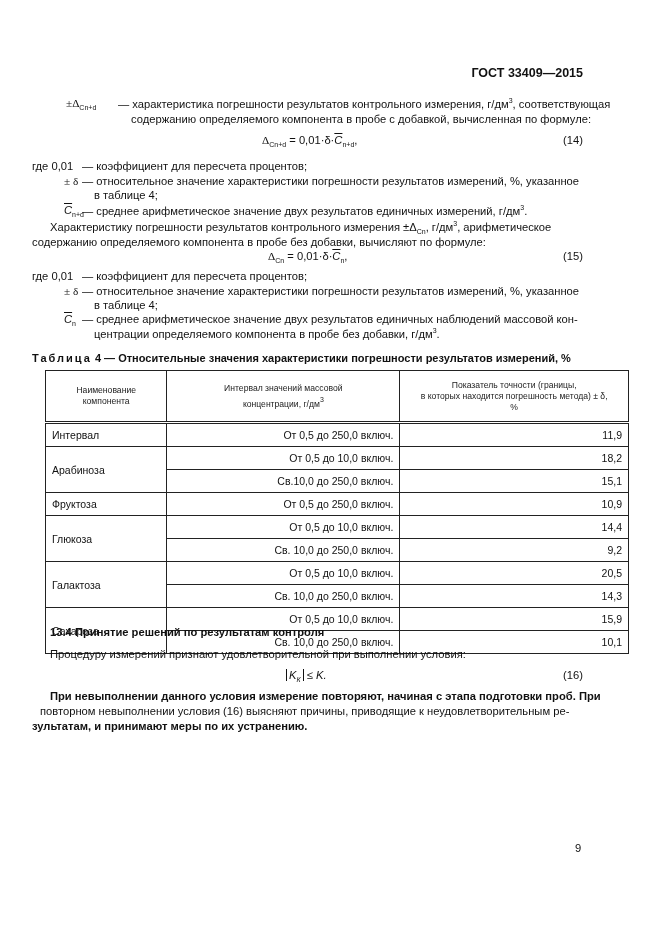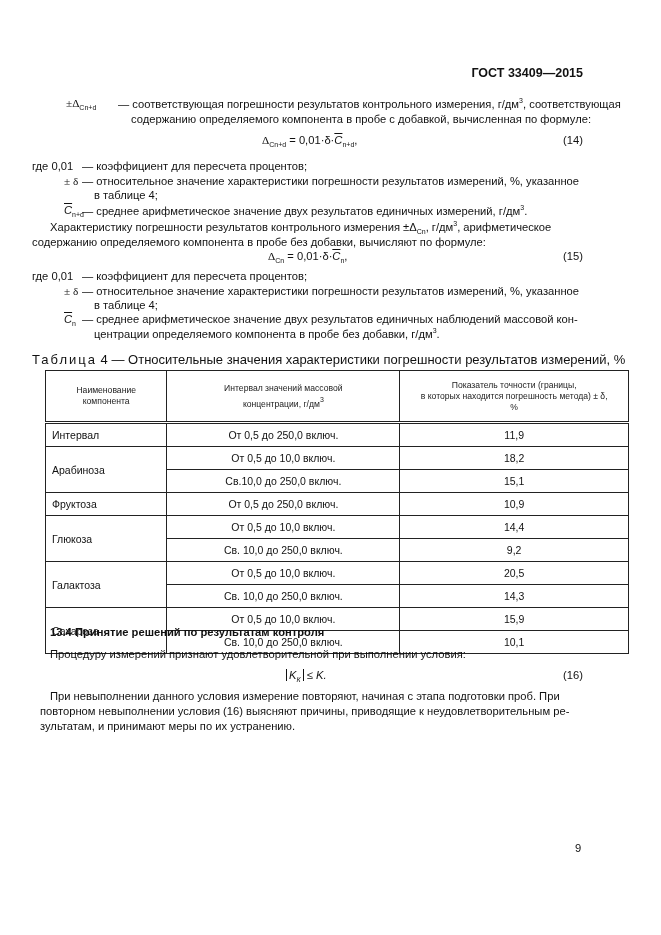--- a/index.html
+++ b/index.html
@@ -10,34 +10,34 @@
   .sym { font-family:"Liberation Serif", serif; }
   .ov { text-decoration:overline; font-style:italic; }
   sub { font-size:7px; vertical-align:-3px; }
   sup { font-size:7px; vertical-align:5px; }
   .eqnum { right:78px; }
   table.t4 { position:absolute; left:45px; top:370px; width:584px;
              border-collapse:collapse; font-size:10.5px; }
   table.t4 td, table.t4 th { border:1px solid #222; padding:0 6px; height:22px; }
   table.t4 th { font-weight:normal; font-size:8.6px; color:#222; line-height:11px;
                 height:50px; text-align:center; border-bottom:3px double #222; }
-  table.t4 td.c { text-align:center; }
+  table.t4 td.c { text-align:right; }
   table.t4 td.l { text-align:left; }
 </style>
 </head>
 <body>
 
 <div class="abs hdr">ГОСТ 33409—2015</div>
 
 <div class="abs" style="left:66px;top:97px;">
   <span class="sym">±Δ</span><sub>Cn+d</sub>
 </div>
 <div class="abs" style="left:118px;top:97px;">
   <span>—</span>
-  <span>соответствующая погрешности результатов контрольного измерения, г/дм</span><sup>3</sup><span>, соответствующая</span>
+  <span>характеристика погрешности результатов контрольного измерения, г/дм</span><sup>3</sup><span>, соответствующая</span>
 </div>
 <div class="abs" style="left:131px;top:113px;">содержанию определяемого компонента в пробе с добавкой, вычисленная по формуле:</div>
 
 <div class="abs" style="left:262px;top:134px;">
   <span class="sym">Δ</span><sub>Cn+d</sub><span> = 0,01·δ·</span><span class="ov">C</span><sub>n+d</sub><span>,</span>
 </div>
 <div class="abs eqnum" style="top:134px;">(14)</div>
 
 <div class="abs" style="left:32px;top:160px;">где 0,01</div>
 <div class="abs" style="left:82px;top:160px;">— коэффициент для пересчета процентов;</div>
@@ -67,21 +67,21 @@
 <div class="abs" style="left:82px;top:285px;">— относительное значение характеристики погрешности результатов измерений, %, указанное</div>
 <div class="abs" style="left:94px;top:299px;">в таблице 4;</div>
 <div class="abs" style="left:64px;top:313px;">
   <span class="ov">C</span><sub>n</sub>
 </div>
 <div class="abs" style="left:82px;top:313px;">— среднее арифметическое значение двух результатов единичных наблюдений массовой кон-</div>
 <div class="abs" style="left:94px;top:327px;">
   <span>центрации определяемого компонента в пробе без добавки, г/дм</span><sup>3</sup><span>.</span>
 </div>
 
-<div class="abs" style="left:32px;top:352px;font-size:13px;">
+<div class="abs" style="left:32px;top:352px;font-size:11px;font-weight:bold;">
   <span style="letter-spacing:2px;">Таблица</span>
   <span>4 — Относительные значения характеристики погрешности результатов измерений, %</span>
 </div>
 
 <table class="t4">
   <colgroup>
       <col style="width:112px">
       <col style="width:215px">
       <col style="width:211px">
     </colgroup>
@@ -151,17 +151,17 @@
     </tr>
   </tbody>
 </table>
 
 <div class="abs" style="left:50px;top:626px;font-weight:bold;">13.4 Принятие решений по результатам контроля</div>
 <div class="abs" style="left:50px;top:648px;">Процедуру измерений признают удовлетворительной при выполнении условия:</div>
 <div class="abs" style="left:286px;top:669px;">
   <span style="border-left:1px solid #111;border-right:1px solid #111;padding:0 2px;font-style:italic;"><span>K</span><sub>К</sub></span><span style="font-style:italic;"> ≤ K.</span>
 </div>
 <div class="abs eqnum" style="top:669px;">(16)</div>
-<div class="abs" style="left:50px;top:690px;">При невыполнении данного условия измерение повторяют, начиная с этапа подготовки проб. При</div>
+<div class="abs" style="left:50px;top:690px;font-weight:bold;">При невыполнении данного условия измерение повторяют, начиная с этапа подготовки проб. При</div>
 <div class="abs" style="left:32px;top:705px;padding-left:8px;">повторном невыполнении условия (16) выясняют причины, приводящие к неудовлетворительным ре-</div>
-<div class="abs" style="left:40px;top:720px;">зультатам, и принимают меры по их устранению.</div>
+<div class="abs" style="left:32px;top:720px;font-weight:bold;">зультатам, и принимают меры по их устранению.</div>
 
 <div class="abs" style="left:575px;top:842px;">9</div>
 
 </body></html>

